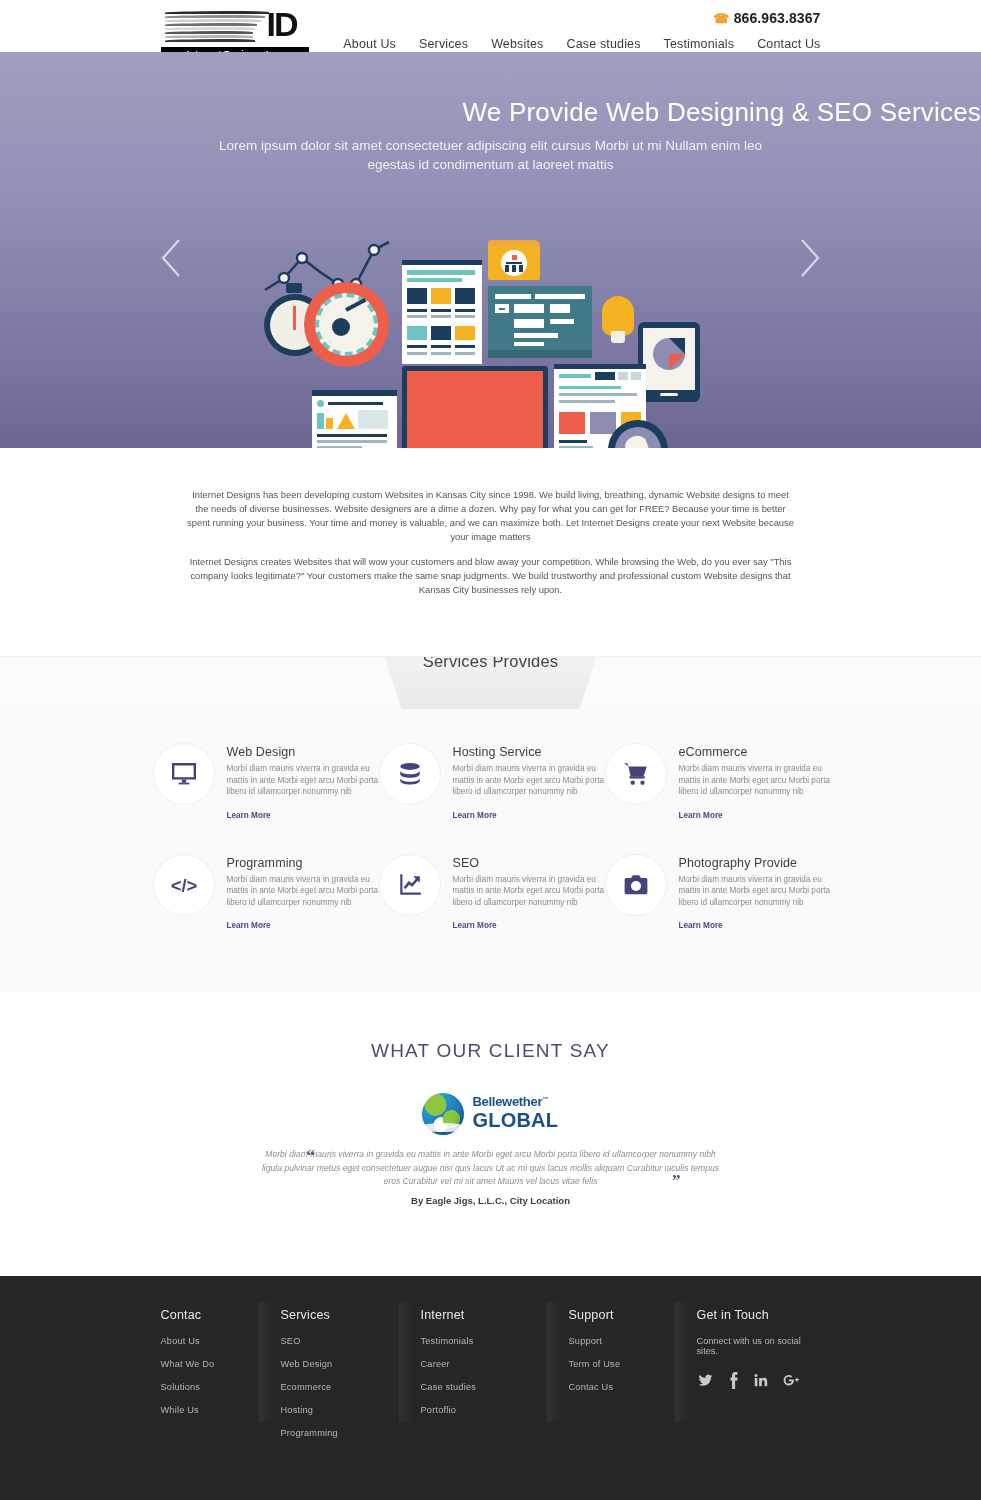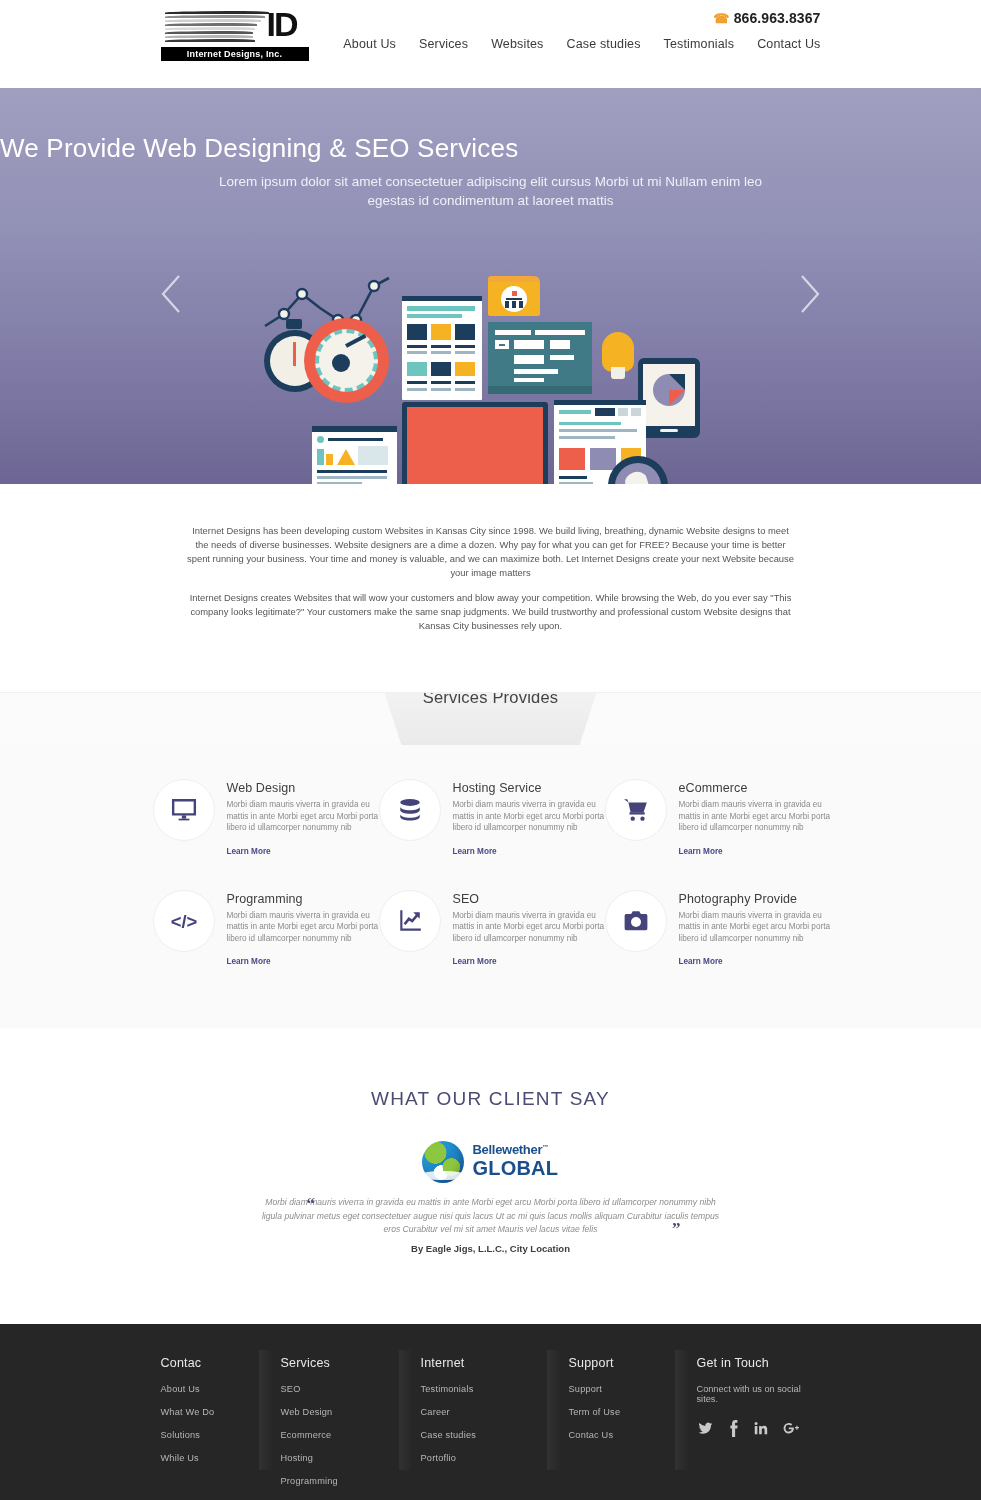--- a/index.html
+++ b/index.html
@@ -7,21 +7,21 @@
   html, body {
     width: 981px;
     background: #ffffff;
     font-family: "Liberation Sans", sans-serif;
     -webkit-font-smoothing: antialiased;
   }
   body { width: 981px; height: 1500px; overflow: hidden; position: relative; }
 
   
   .header {
-    height: 88px;
+    height: 52px;
     background: #ffffff;
     position: relative;
   }
   .header-inner {
     width: 660px;
     margin: 0 auto;
     height: 68px;
     position: relative;
   }
   .logo {
@@ -70,21 +70,21 @@
   }
 
   
   .hero {
     height: 396px;
     background: linear-gradient(180deg, #a09fc0 0%, #9291b6 35%, #7f7ba6 70%, #6d6694 100%);
     position: relative;
     overflow: hidden;
   }
   .hero h1 {
-    text-align: left;
+    text-align: right;
     color: #ffffff;
     font-weight: 400;
     font-size: 26px;
     letter-spacing: .2px;
     padding-top: 45px;
   }
   .hero p {
     text-align: center;
     color: #f0eff6;
     font-size: 13.5px;
@@ -169,21 +169,21 @@
   }
 
   
   .testi {
     background: #ffffff;
     padding: 48px 0 70px;
     position: relative;
   }
   .testi h2 {
     text-align: center; font-size: 19px; color: #4b4b73;
-    font-weight: 400; letter-spacing: 1.2px; margin-top: 12px;
+    font-weight: 400; letter-spacing: 1.2px;
   }
   .testi-logo {
     width: 146px; height: 48px; margin: 28px auto 0; position: relative;
   }
   .globe {
     position: absolute; left: 4px; top: 3px; width: 42px; height: 42px;
     border-radius: 50%;
     background:
       radial-gradient(circle at 32% 28%, #8dc63f 0 26%, transparent 27%),
       radial-gradient(circle at 70% 62%, #8dc63f 0 22%, transparent 23%),

